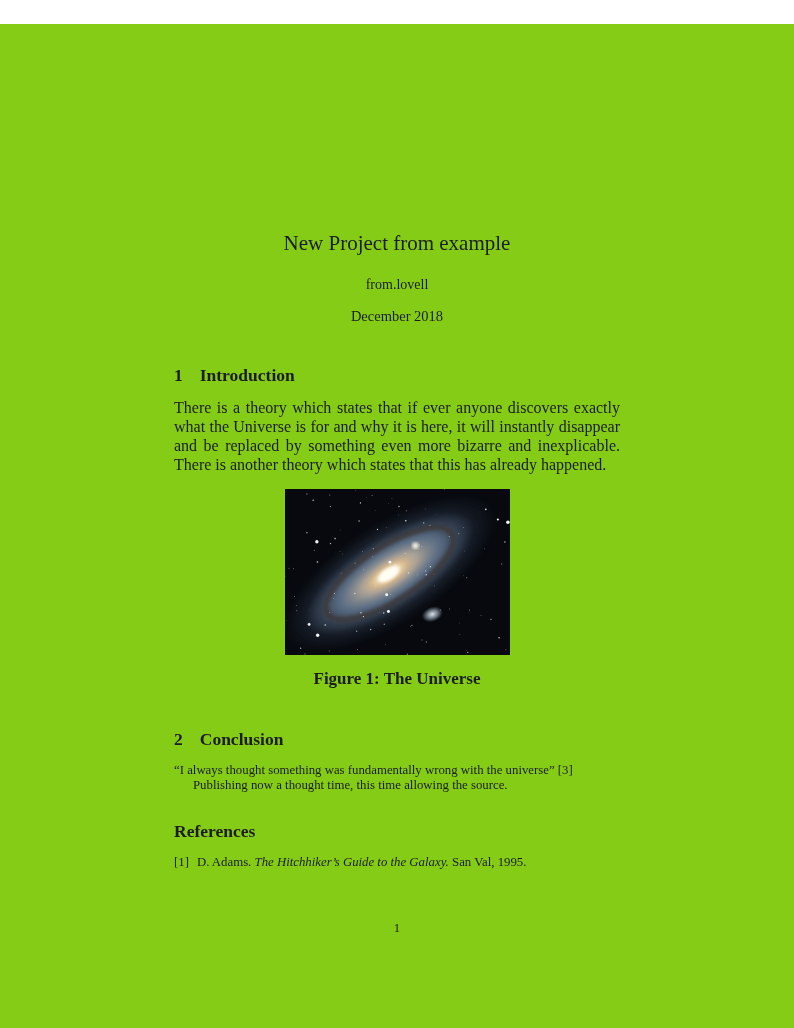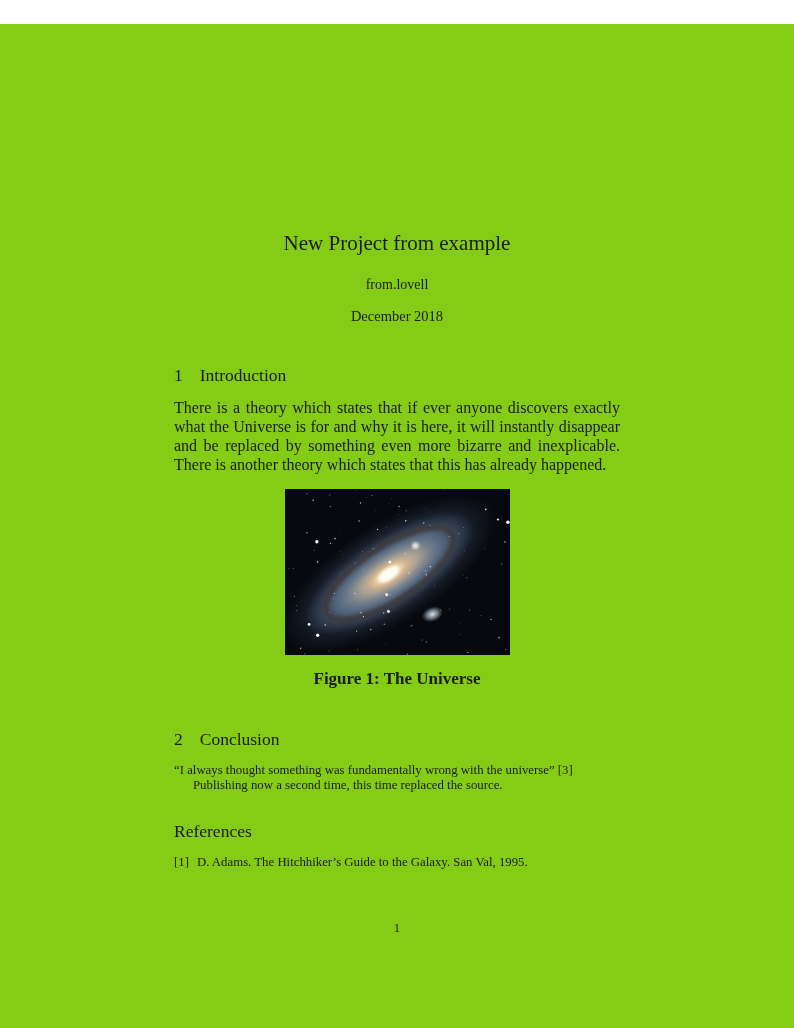--- a/index.html
+++ b/index.html
@@ -34,21 +34,21 @@
     font-size: 14px;
     line-height: 17px;
   }
   .doc-date {
     margin-top: 14px;
     text-align: center;
     font-size: 14.5px;
     line-height: 18px;
   }
   .section-heading {
-    font-weight: 400;
+    font-weight: 700;
     font-size: 17.5px;
     line-height: 21px;
   }
   .section-heading .sec-num {
     display: inline-block;
     margin-right: 17px;
   }
   #sec1-heading { margin-top: 40px; }
   .body-par {
     margin: 12px 0 0 0;
@@ -88,21 +88,21 @@
   }
   #refs-heading { margin-top: 27px; }
   .ref-item {
     margin: 13px 0 0 0;
     font-size: 12.8px;
     line-height: 15.3px;
     display: flex;
   }
   .ref-label { flex: 0 0 auto; margin-right: 8px; }
   .ref-text { flex: 1 1 auto; }
-  .ref-title { }
+  .ref-title { font-style: italic; }
   .page-number {
     position: absolute;
     left: 0;
     right: 0;
     top: 897px;
     text-align: center;
     font-size: 12.8px;
   }
 </style>
 </head>
@@ -286,21 +286,21 @@
           </g>
       </svg>
       <div class="figure-caption">Figure 1: The Universe</div>
     </div>
 
     <div class="section-heading" id="sec2-heading">
       <span class="sec-num">2</span><span>Conclusion</span>
     </div>
 
     <p class="conclusion-par">“I always thought something was fundamentally wrong with the universe” [3]</p>
-    <p class="conclusion-par2">Publishing now a second time, this time replaced the source.</p>
+    <p class="conclusion-par2">Publishing now a thought time, this time allowing the source.</p>
 
     <div class="section-heading" id="refs-heading">References</div>
 
     <div class="ref-item">
       <span class="ref-label">[1]</span>
       <span class="ref-text">
         <span>D. Adams.</span>
         <span class="ref-title">The Hitchhiker’s Guide to the Galaxy.</span>
         <span>San Val, 1995.</span>
       </span>

